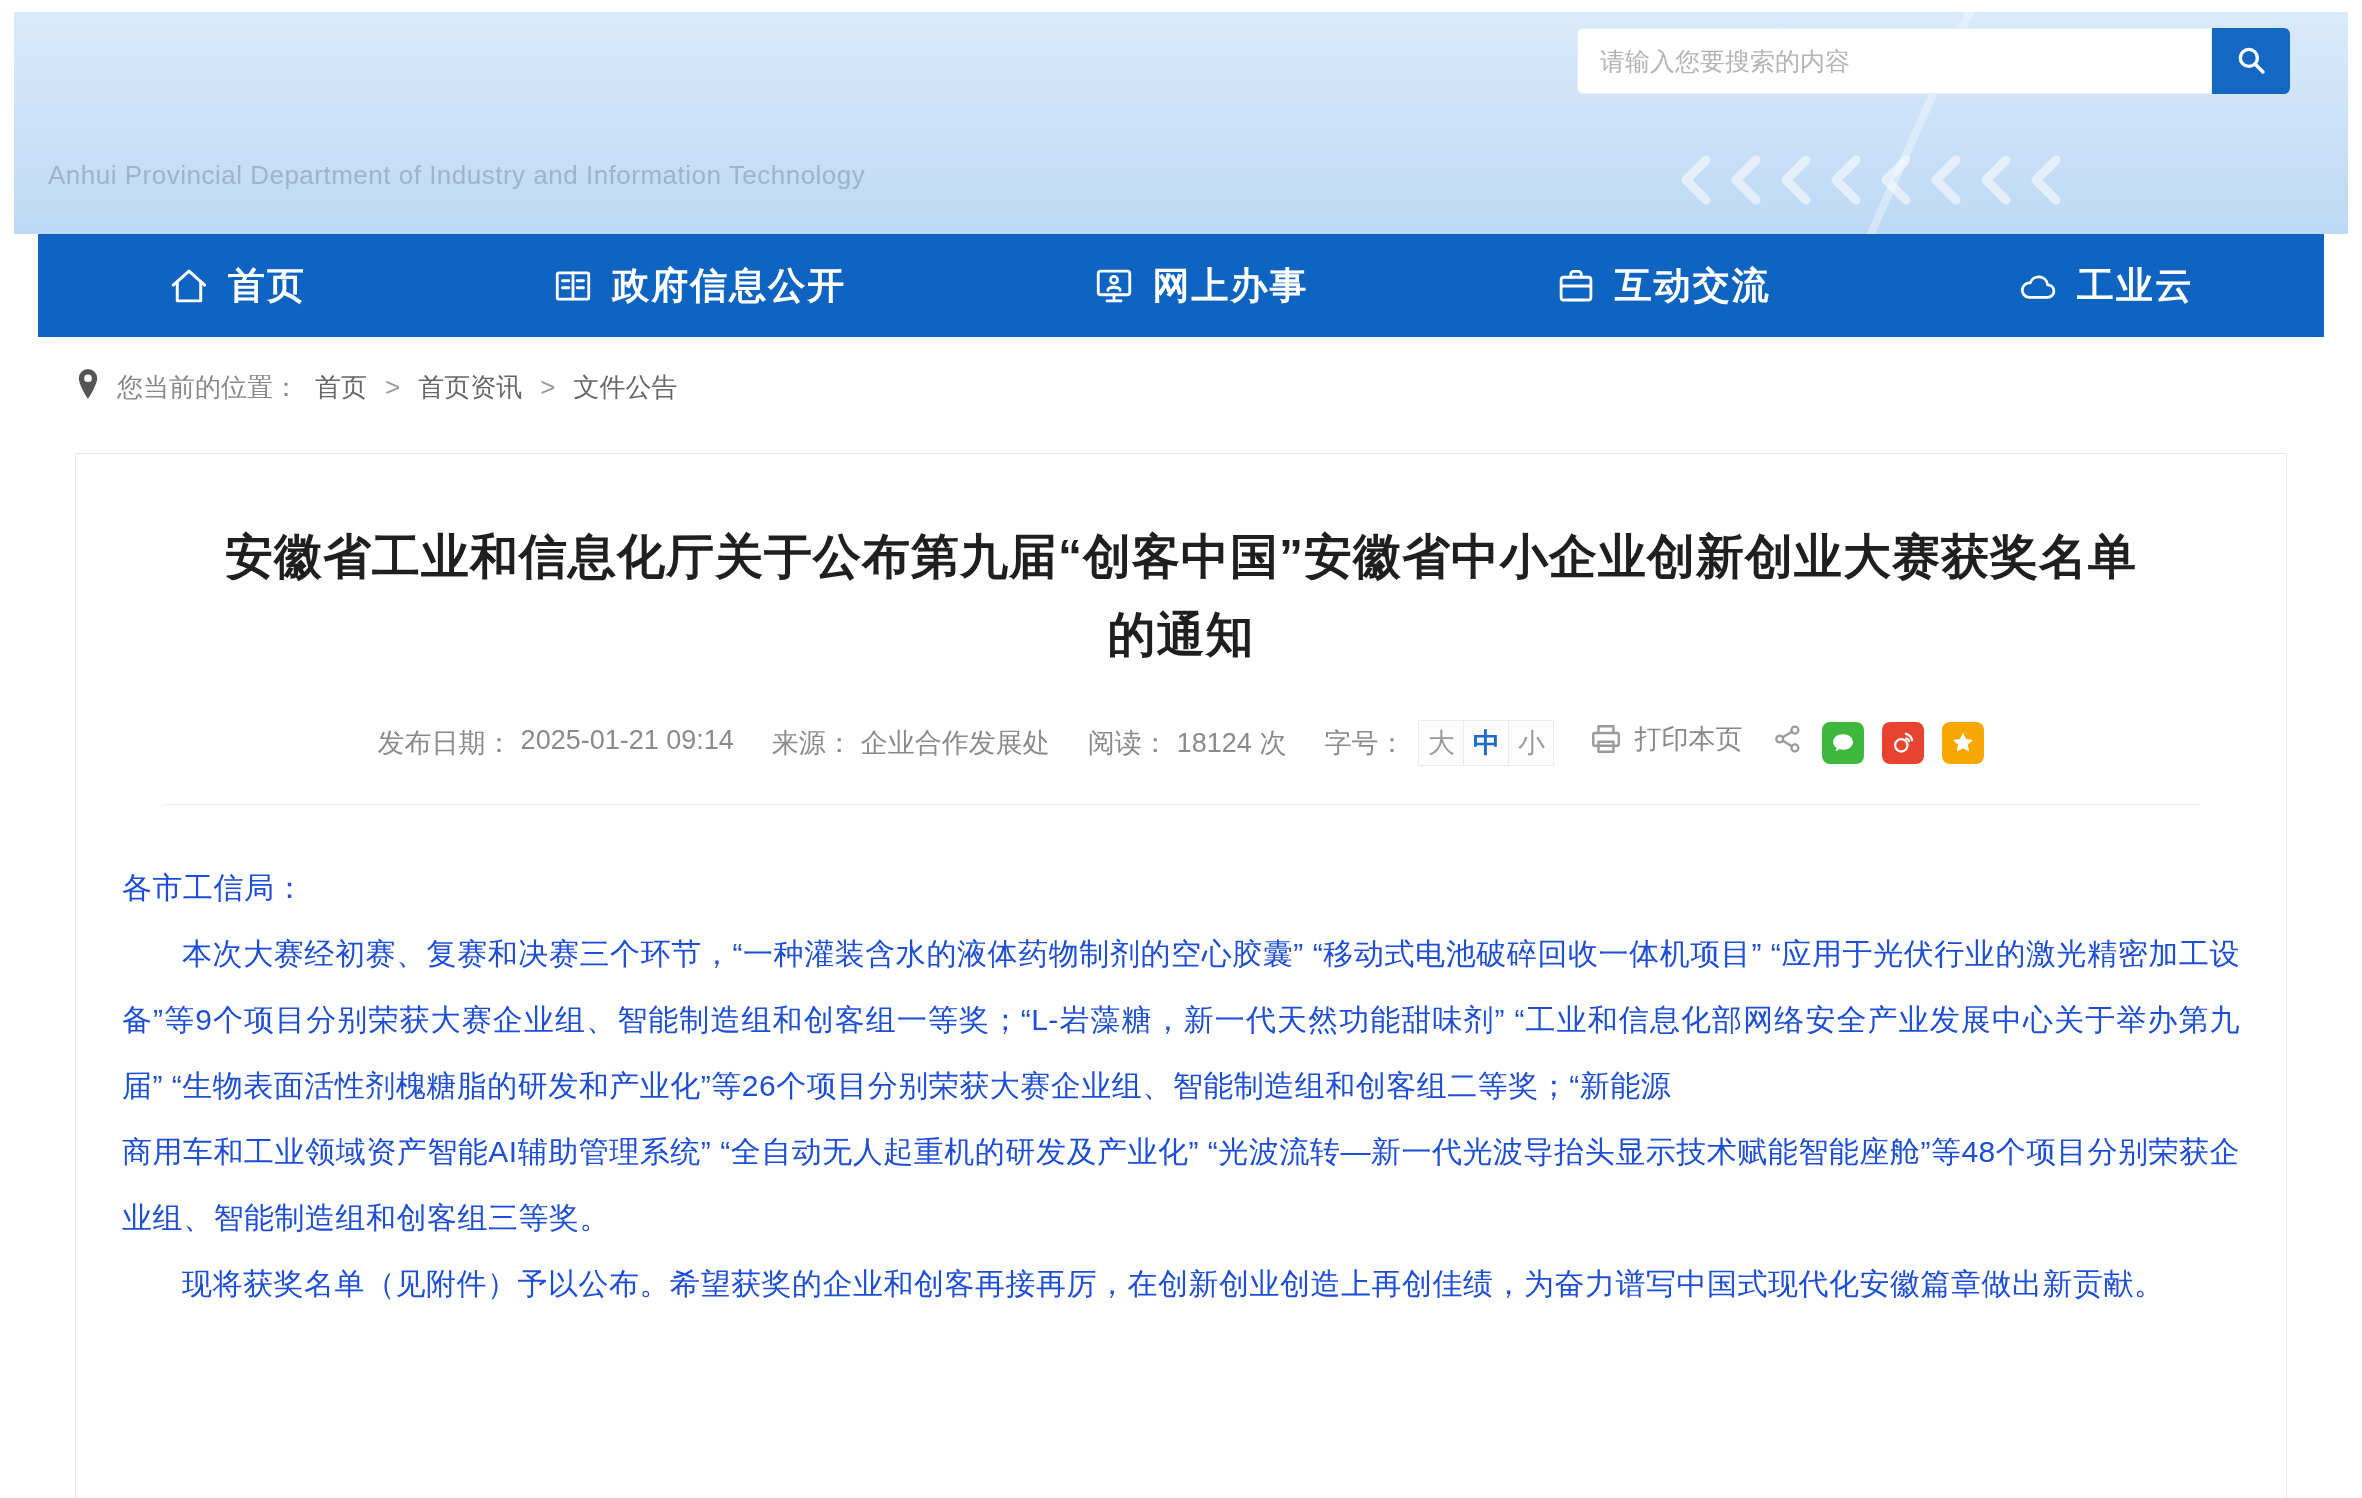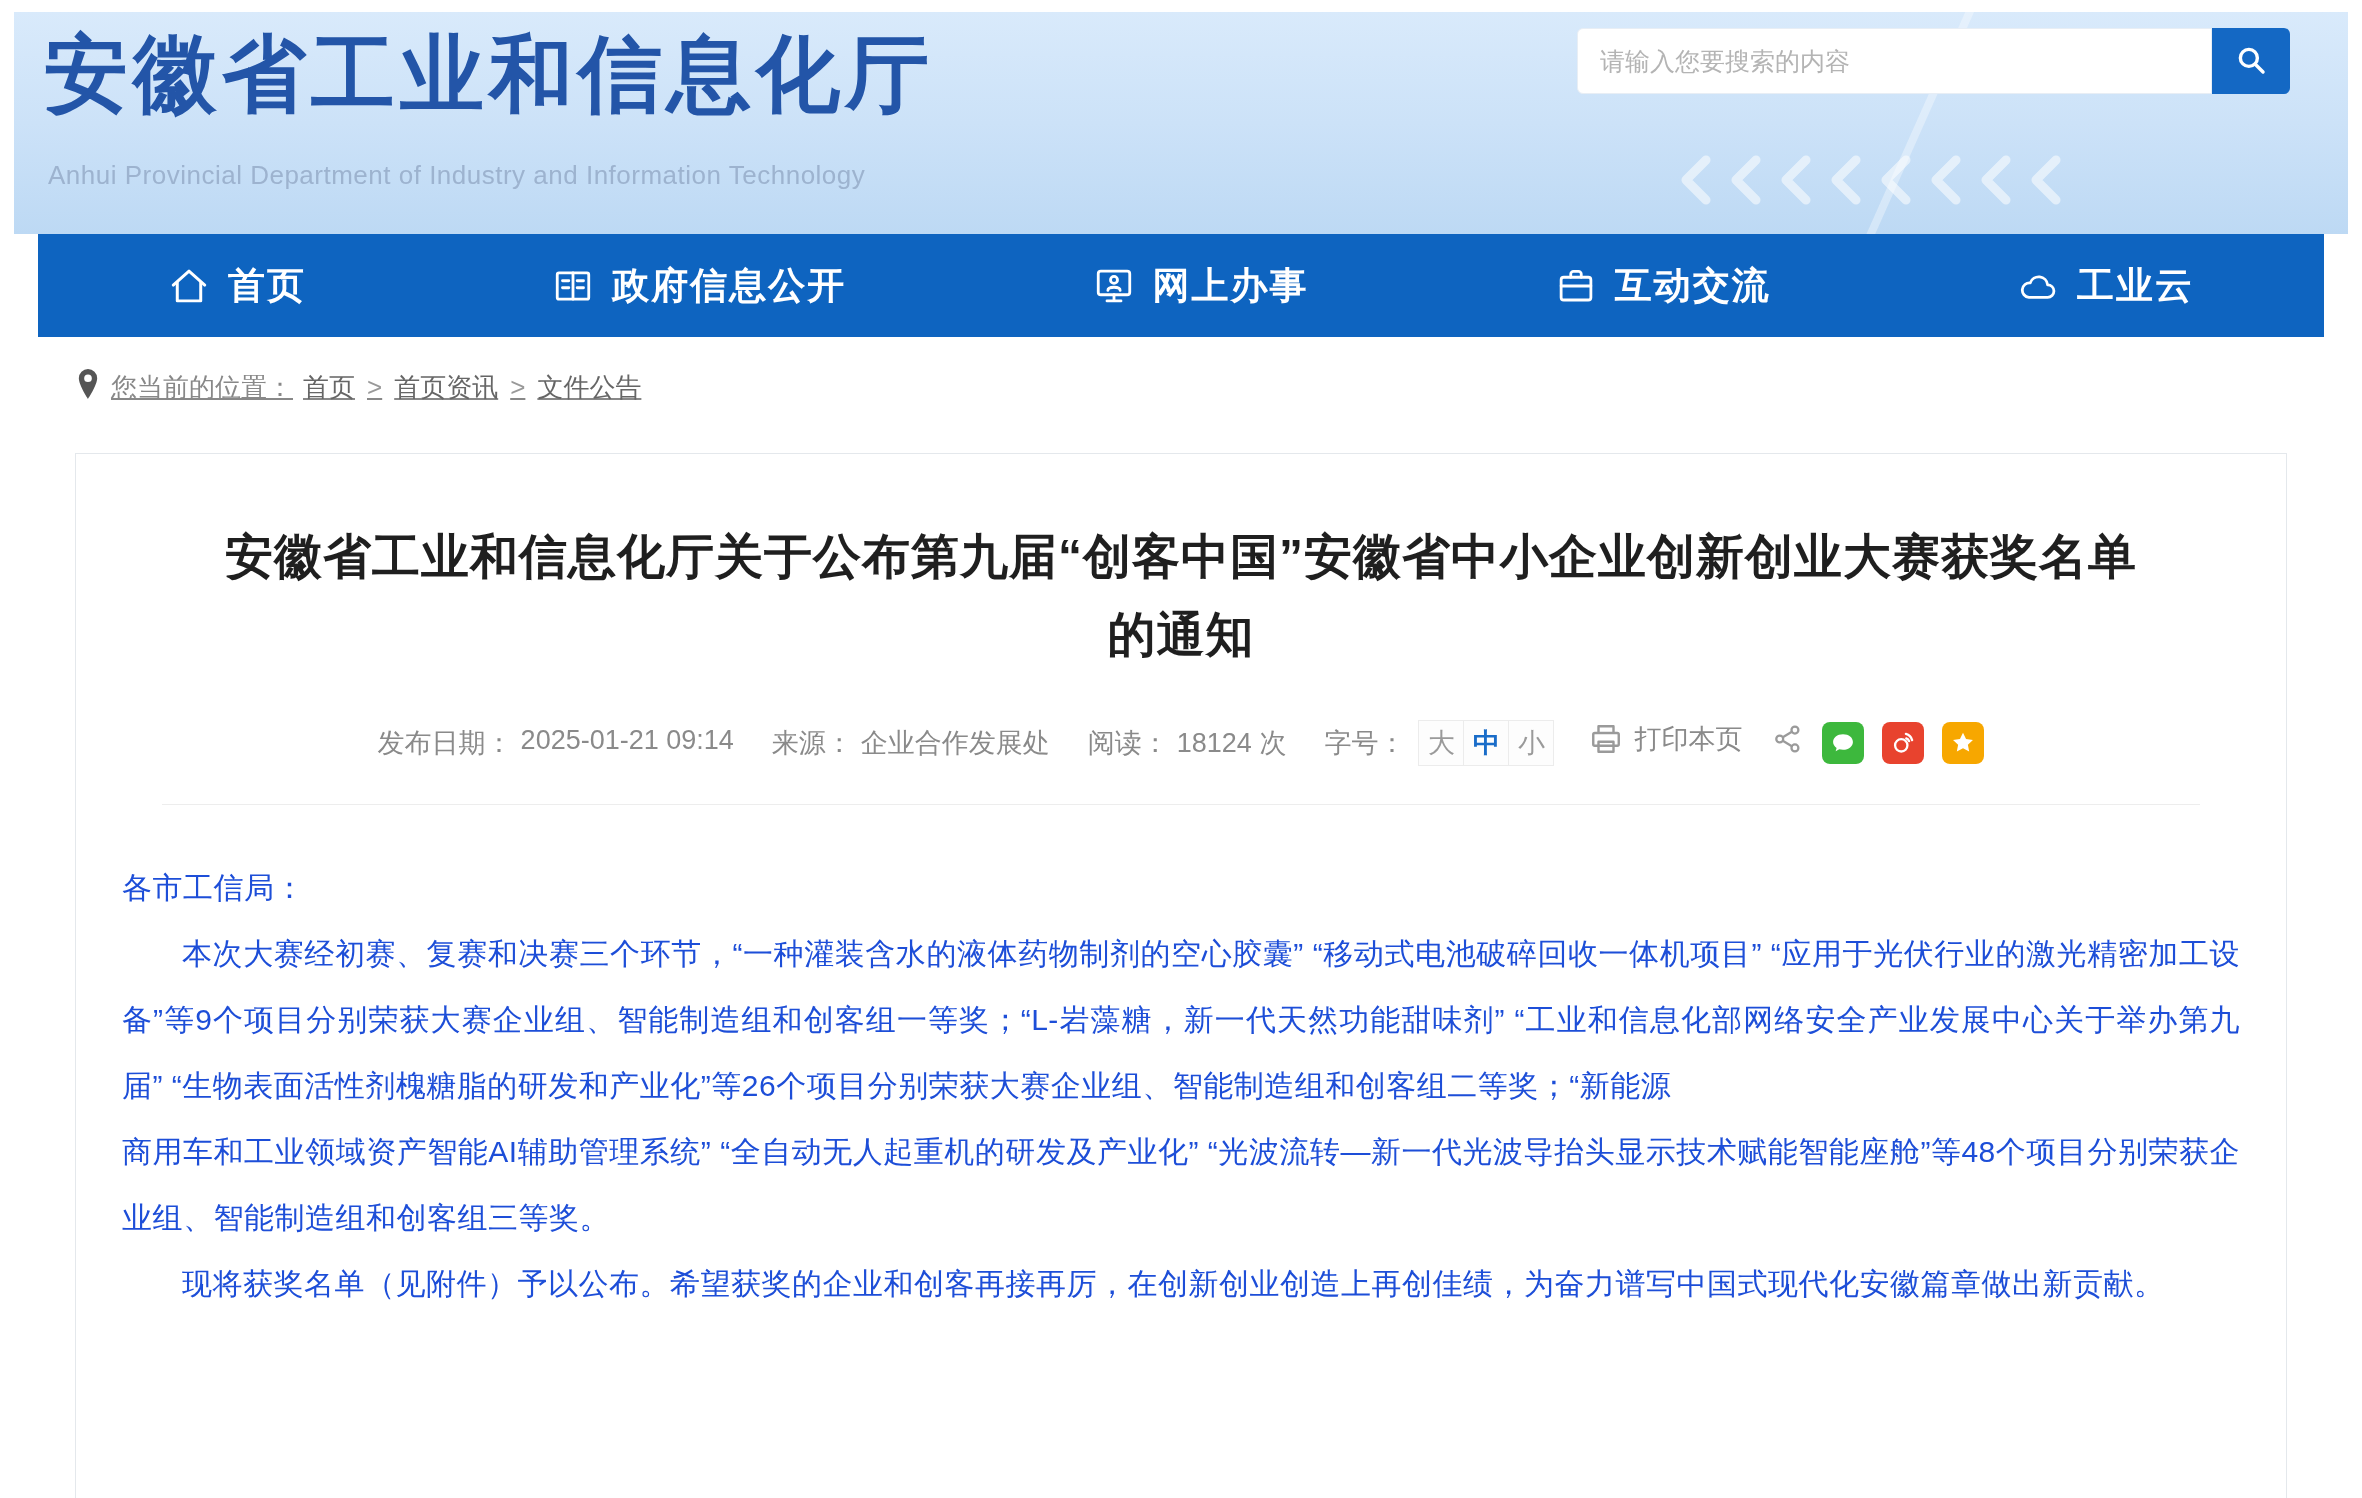--- a/index.html
+++ b/index.html
@@ -51,21 +51,21 @@
   }
   .nav-item {
     display:flex; align-items:center; gap:18px; color:#fff; cursor:pointer;
   }
   .nav-item .label { font-size:37px; font-weight:600; letter-spacing:2px; }
   .nav-item svg { display:block; }
 
   
   .breadcrumb {
     height:100px; display:flex; align-items:center; padding-left:61px;
-    gap:10px; font-size:26px; color:#888; background:#fff;text-decoration:underline;
+    gap:16px; font-size:26px; color:#888; background:#fff;
   }
   .breadcrumb a { color:#666; text-decoration:none; cursor:pointer; }
   .breadcrumb .sep { color:#999; margin:0 2px; }
 
   
   .article-card {
     margin:16px 61px; border:1px solid #e4e8ec; background:#fff; height:1060px;
     padding:0 46px;
   }
   .article-title {
@@ -103,21 +103,20 @@
   }
   .article-body p.indent { text-indent:2em; }
 </style>
 </head>
 <body>
 
 <div class="page">
 
   <div class="site-header">
     <div class="streak"></div>
-    <div class="site-title">安徽省工业和信息化厅</div>
     <div class="site-subtitle">Anhui Provincial Department of Industry and Information Technology</div>
 
     <div class="search-wrap">
       <input class="search-input" type="text" placeholder="请输入您要搜索的内容" style="">
       <button class="search-button">
         <span>
           <svg width="34" height="34" viewBox="0 0 24 24" fill="none" stroke="#fff" stroke-width="2.4" stroke-linecap="round">
             <circle cx="10.5" cy="10.5" r="6"></circle>
               <line x1="15.2" y1="15.2" x2="20.5" y2="20.5"></line>
           </svg>

